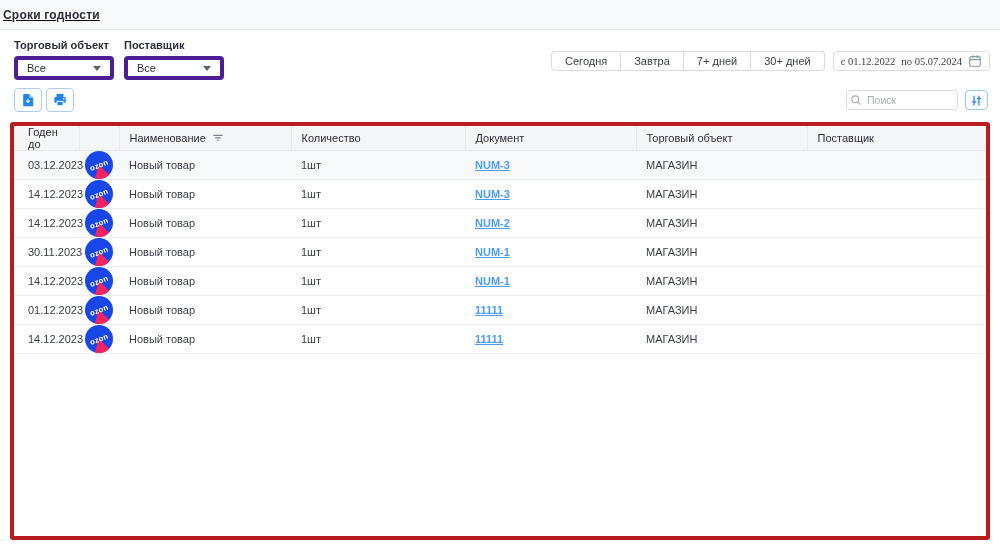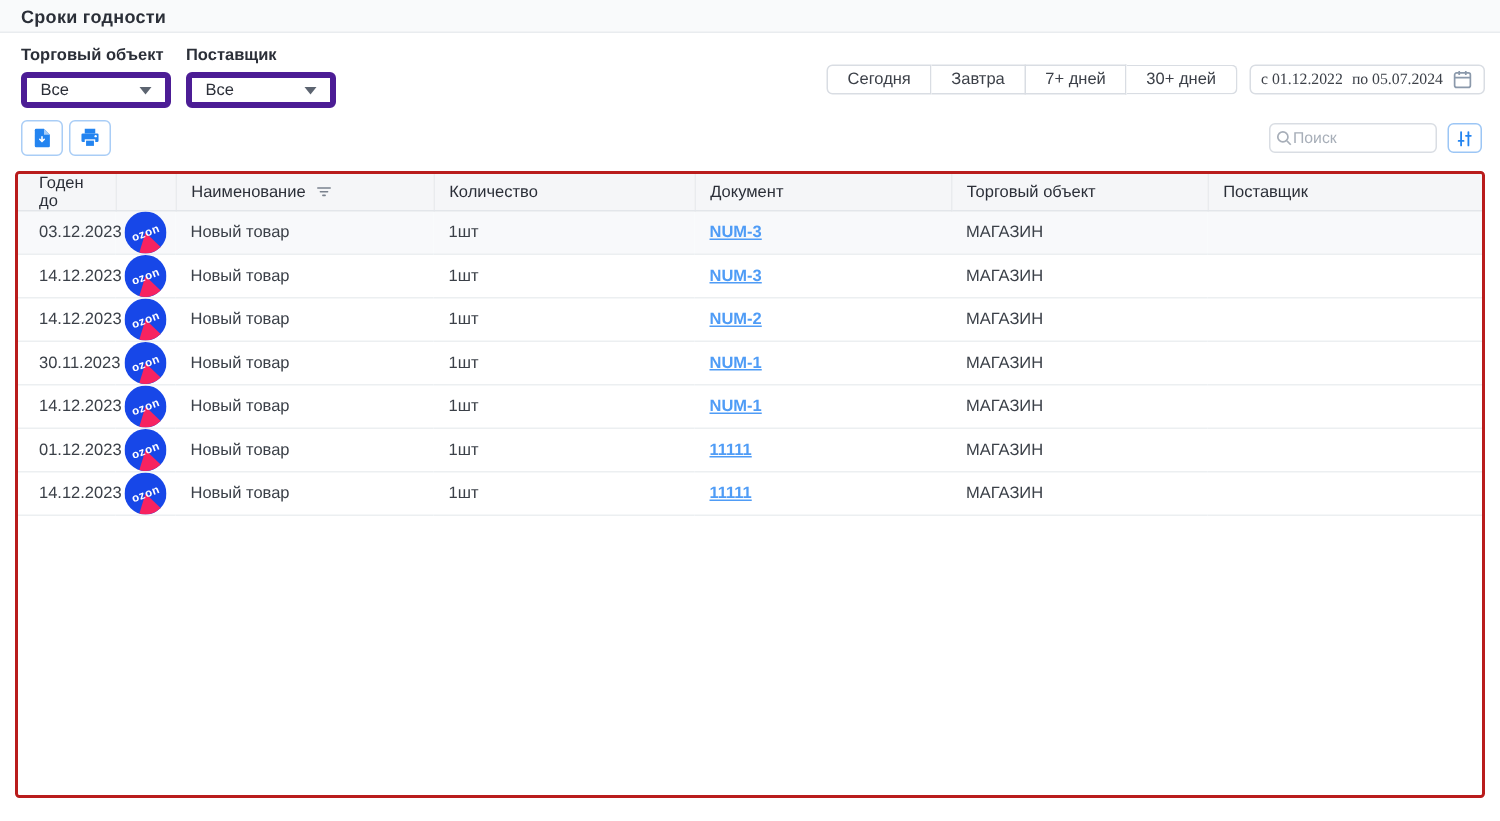--- a/index.html
+++ b/index.html
@@ -1,20 +1,20 @@
 <!DOCTYPE html>
 <html><head>
 <meta charset="utf-8">
 <style>
   * { margin:0; padding:0; box-sizing:border-box; }
   html,body { width:1000px; height:547px; background:#fff; font-family:"Liberation Sans", sans-serif; }
   .page { width:1000px; height:547px; background:#fff; overflow:hidden; }
 
   
-  .topbar { height:22px; background:#f9fafb; border-bottom:1px solid #e9ecef; display:flex; align-items:center; padding:0 14px; }
+  .topbar { height:30px; background:#f9fafb; border-bottom:1px solid #e9ecef; display:flex; align-items:center; padding:0 3px;text-decoration:underline; }
   .topbar .title { font-size:12px; font-weight:700; color:#2b2f38; letter-spacing:.2px; }
 
   
   .toolbar1 { display:flex; justify-content:space-between; align-items:flex-end; padding:9px 10px 0 14px; }
   .filters { display:flex; gap:10px; }
   .filter-group { display:flex; flex-direction:column; }
   .filter-label { font-size:11px; font-weight:700; color:#2b2f38; margin-bottom:5px; }
   .select { width:100px; height:24px; border:4px solid #4c1d95; border-radius:4px; background:#fff;
             display:flex; align-items:center; justify-content:space-between; padding:0 9px; cursor:pointer; }
   .select .val { font-size:11px; color:#2b2f38; }
@@ -30,28 +30,28 @@
               display:flex; align-items:center; gap:6px; padding:0 7px; cursor:pointer;font-family:Liberation Serif, serif; }
   .date-box span { font-size:10.5px; color:#3c4048; white-space:nowrap; }
 
   
   .toolbar2 { display:flex; justify-content:space-between; align-items:center; padding:8px 12px 0 14px; }
   .icon-btns { display:flex; gap:4px; }
   .icon-btn { width:28px; height:24px; border:1px solid #a9cdf6; border-radius:4px; background:#fff;
               display:flex; align-items:center; justify-content:center; cursor:pointer; }
   .right-controls2 { display:flex; align-items:center; gap:7px; }
   .search-box { width:112px; height:20px; border:1px solid #d9dde3; border-radius:4px; background:#fff;
-                display:flex; align-items:center; padding:0 3px; gap:0; }
+                display:flex; align-items:center; padding:0 3px; gap:5px; }
   .search-box input { border:none; outline:none; width:80px; font-size:10.5px; color:#3c4048; font-family:inherit; background:transparent; }
   .search-box input::placeholder { color:#a7aeb8; }
   .settings-btn { width:23px; height:20px; border:1px solid #9cc6f5; border-radius:4px; background:#fff;
                   display:flex; align-items:center; justify-content:center; cursor:pointer; }
 
   
-  .table-wrap { margin:10px 10px 0 10px; height:418px; border:2px solid #b91c1c; border-radius:3px; background:#fff; overflow:hidden; }
+  .table-wrap { margin:10px 10px 0 10px; height:418px; border:4px solid #b91c1c; border-radius:3px; background:#fff; overflow:hidden; }
   table { width:100%; border-collapse:collapse; table-layout:fixed; }
   col.c1{width:65px} col.c2{width:40px} col.c3{width:172px} col.c4{width:174px} col.c5{width:171px} col.c6{width:171px}
   thead th { height:23px; background:#f5f6f8; border-bottom:1px solid #e3e6ea; border-right:1px solid #e9ebee;
              font-size:11px; font-weight:500; color:#2b2f38; text-align:left; padding:0 10px; }
   thead th:first-child { padding-left:14px; }
   thead th:last-child { border-right:none; }
   thead th .th-inner { display:flex; align-items:center; gap:6px; }
   tbody td { height:27px; border-bottom:1px solid #eceff1; font-size:11px; color:#3b4048; padding:0 10px; vertical-align:middle; }
   tbody td:first-child { padding-left:14px; }
   tbody tr.row-hl { background:#f8f9fb; }

